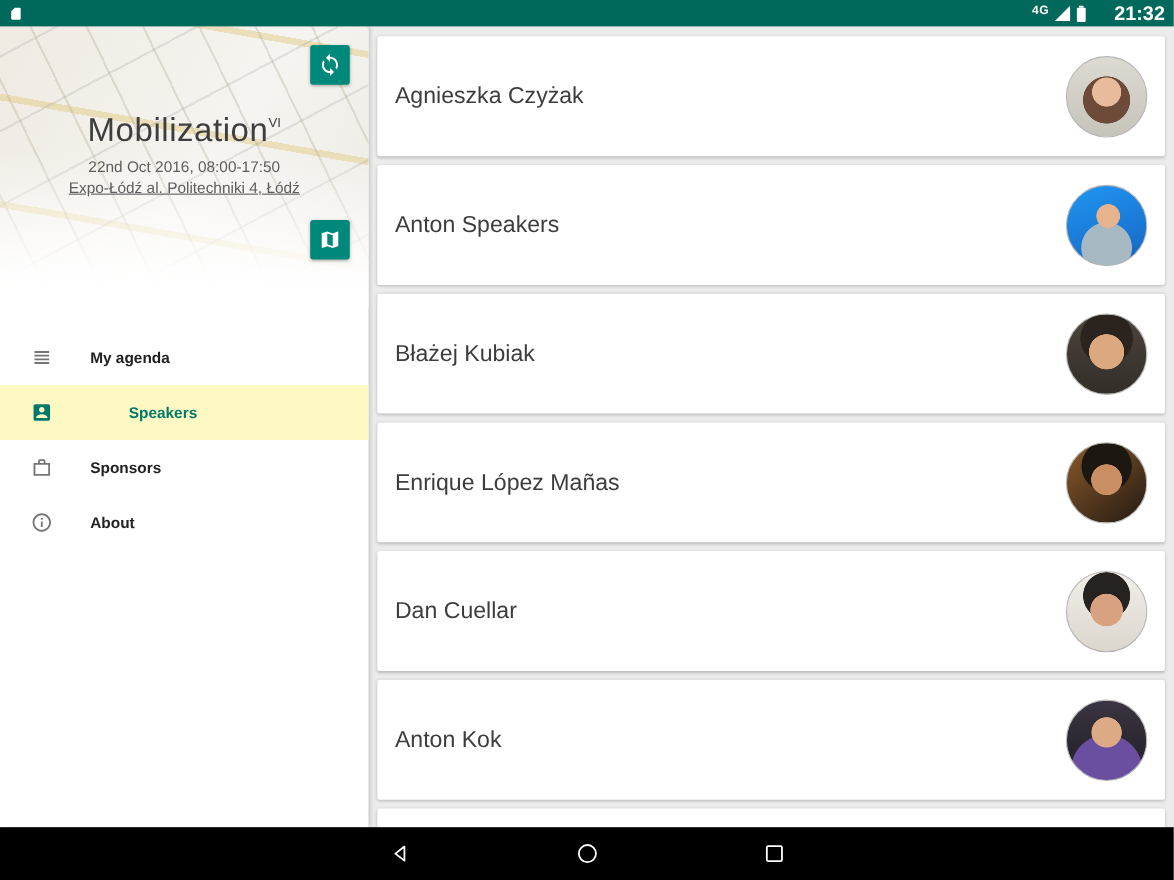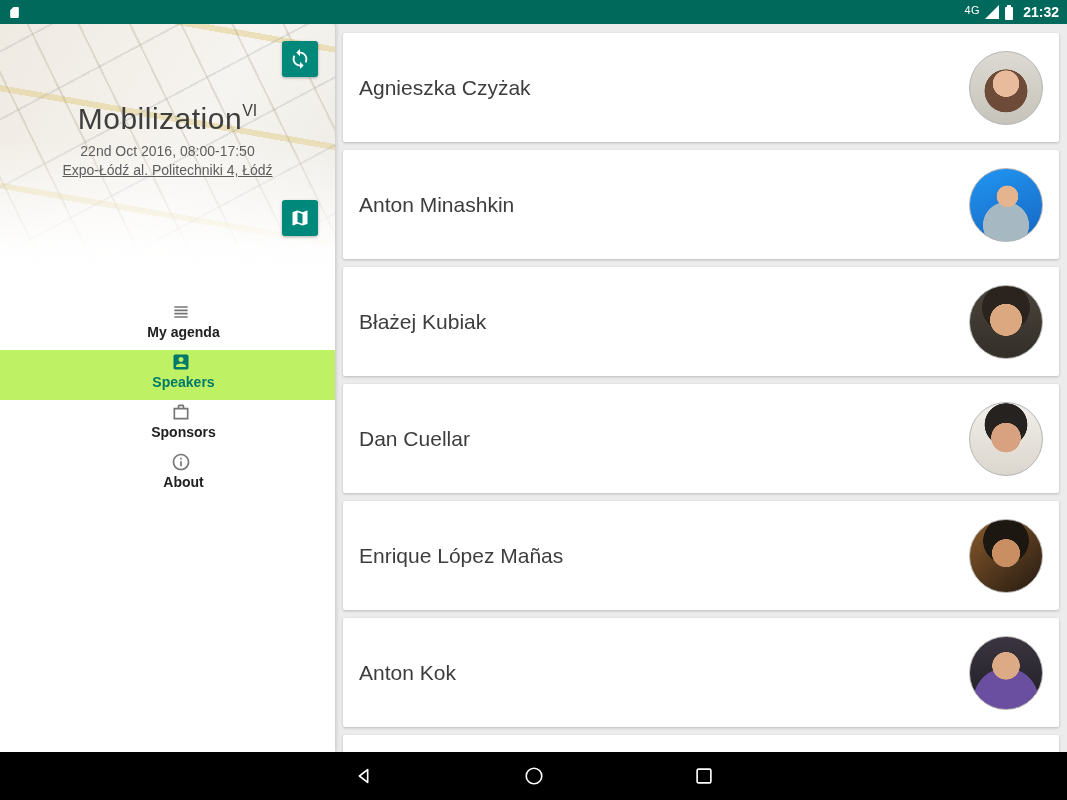--- a/index.html
+++ b/index.html
@@ -12,58 +12,58 @@
   
   .status-bar{
     position:absolute;top:0;left:0;right:0;height:24px;
     background:#00695c;color:#fff;
     display:flex;align-items:center;
     padding:0 8px;box-sizing:border-box;z-index:30;
   }
   .status-left{display:flex;align-items:center;gap:6px;}
   .status-spacer{flex:1;}
   .status-right{display:flex;align-items:center;gap:5px;}
-  .net-label{font-size:11px;font-weight:normal;letter-spacing:.5px;position:relative;top:-2px;}
-  .clock{font-size:14px;font-weight:bold;margin-left:4px;}
+  .net-label{font-size:11px;font-weight:bold;letter-spacing:.5px;position:relative;top:-2px;}
+  .clock{font-size:18px;font-weight:bold;margin-left:20px;}
   
   .drawer{
     position:absolute;top:24px;left:0;width:335px;bottom:48px;
     background:#fff;z-index:20;
     box-shadow:1px 0 4px rgba(0,0,0,.18);
   }
   .drawer-header{
     position:relative;height:256px;overflow:hidden;
     background:
       linear-gradient(to bottom, rgba(255,255,255,0) 45%, rgba(255,255,255,.96) 88%, #fff 100%),
       repeating-linear-gradient(64deg, transparent 0 44px, rgba(176,165,140,.30) 44px 46px),
       repeating-linear-gradient(-28deg, transparent 0 58px, rgba(150,150,150,.22) 58px 60px),
       repeating-linear-gradient(10deg, transparent 0 90px, rgba(222,200,120,.45) 90px 96px),
       linear-gradient(120deg,#efeae2,#f6f4f0 55%,#edeae3);
   }
   .header-text{
     position:absolute;left:0;right:0;top:78px;text-align:center;color:#424242;
   }
   .app-title{font-size:30px;font-weight:400;color:#3e3e3e;letter-spacing:.5px;}
-  .app-title sup{font-size:16px;position:relative;top:-2px;letter-spacing:0;}
+  .app-title sup{font-size:12px;position:relative;top:-2px;letter-spacing:0;}
   .header-sub{font-size:14px;color:#5d5d5d;margin-top:7px;}
   .header-sub + .header-sub{margin-top:3px;text-decoration:underline;}
   .teal-btn{
     position:absolute;width:36px;height:36px;border-radius:3px;background:#00897b;
     display:flex;align-items:center;justify-content:center;cursor:pointer;
     box-shadow:0 1px 3px rgba(0,0,0,.3);
   }
   .sync-btn{top:17px;right:17px;}
   .map-btn{top:176px;right:17px;}
   .menu{margin-top:20px;}
   .menu-item{
-    height:50px;display:flex;align-items:center;cursor:pointer;flex-direction:column;
+    height:50px;display:flex;align-items:center;cursor:pointer;
   }
   .menu-item .mi-icon{width:24px;height:24px;margin-left:26px;display:flex;align-items:center;justify-content:center;}
   .menu-item .mi-label{margin-left:32px;font-size:14px;font-weight:bold;color:#212121;}
-  .menu-item.selected{background:#bef264;}
+  .menu-item.selected{background:#fef9c3;gap:35px;}
   .menu-item.selected .mi-label{color:#00796b;}
   
   .main-content{
     position:absolute;top:24px;left:335px;right:0;bottom:48px;
     background:#ececec;overflow:hidden;padding-top:9px;box-sizing:border-box;
   }
   .speaker-card{
     background:#fff;border-radius:2px;height:109px;margin:0 8px 8px 8px;
     box-shadow:0 1px 3px rgba(0,0,0,.22);
     display:flex;align-items:center;justify-content:space-between;
@@ -192,36 +192,36 @@
     </div>
   </div>
 </div>
 
 <div class="main-content">
   <div class="speaker-card">
     <span class="speaker-name">Agnieszka Czyżak</span>
     <span class="avatar av-0"></span>
   </div>
   <div class="speaker-card">
-    <span class="speaker-name">Anton Minashkin</span>
+    <span class="speaker-name">Anton Speakers</span>
     <span class="avatar av-1"></span>
   </div>
   <div class="speaker-card">
     <span class="speaker-name">Błażej Kubiak</span>
     <span class="avatar av-2"></span>
   </div>
   <div class="speaker-card">
+    <span class="speaker-name">Enrique López Mañas</span>
+    <span class="avatar av-4"></span>
+  </div>
+  <div class="speaker-card">
     <span class="speaker-name">Dan Cuellar</span>
     <span class="avatar av-3"></span>
   </div>
   <div class="speaker-card">
-    <span class="speaker-name">Enrique López Mañas</span>
-    <span class="avatar av-4"></span>
-  </div>
-  <div class="speaker-card">
     <span class="speaker-name">Anton Kok</span>
     <span class="avatar av-5"></span>
   </div>
   <div class="speaker-card"></div>
 </div>
 
 <div class="nav-bar">
   <div class="nav-btn">
     <span style="display:flex;">
       <svg width="22" height="22" viewBox="0 0 24 24">

